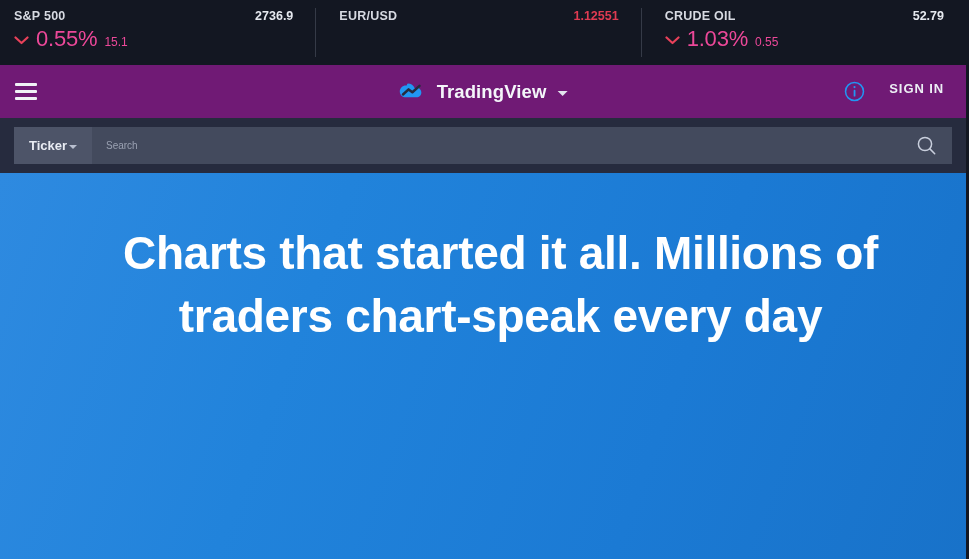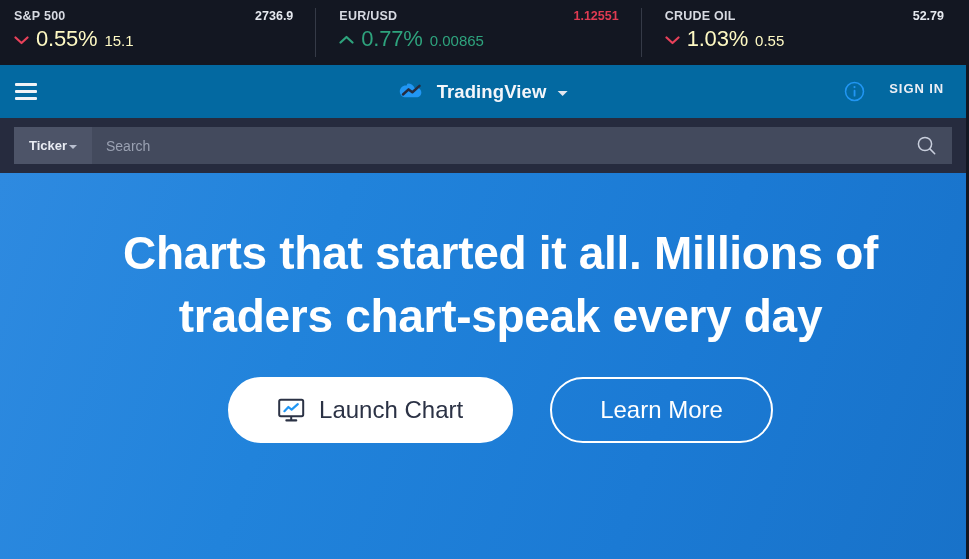--- a/index.html
+++ b/index.html
@@ -71,31 +71,31 @@
     top: -1px;
   }
   .ticker-arrow svg { display: block; }
   .ticker-pct {
     font-size: 22px;
     font-weight: 400;
     line-height: 1;
     letter-spacing: -0.2px;
   }
   .ticker-abs {
-    font-size: 15px;
+    font-size: 12px;
     line-height: 1;
     font-weight: 400;
   }
-  .down { color: #fef9c3; }
+  .down { color: #ec4899; }
   .up   { color: #2ea37d; }
 
   
   .navbar {
     height: 53px;
-    background: #0369a1;
+    background: #701a75;
     display: flex;
     align-items: center;
     position: relative;
   }
   .hamburger {
     width: 52px;
     display: flex;
     flex-direction: column;
     justify-content: center;
     align-items: center;
@@ -189,21 +189,21 @@
     border-right: 4px solid transparent;
     border-top: 4px solid #b9bfcf;
     margin-top: 2px;
   }
   .search-input {
     flex: 1;
     background: transparent;
     border: 0;
     outline: none;
     color: #e9ecf3;
-    font-size: 14px;
+    font-size: 10px;
     font-family: "Liberation Sans", sans-serif;
     padding: 0 14px;
   }
   .search-input::placeholder { color: #9aa1b2; }
   .search-btn {
     width: 52px;
     display: flex;
     align-items: center;
     justify-content: center;
     background: transparent;
@@ -285,29 +285,20 @@
         <span class="ticker-pct down">0.55%</span>
         <span class="ticker-abs down">15.1</span>
       </div>
     </div>
 
 
     <div class="ticker-item">
       <div class="ticker-top">
         <span class="ticker-symbol">EUR/USD</span>
         <span class="ticker-price is-down">1.12551</span>
-      </div>
-      <div class="ticker-bottom">
-        <span class="ticker-arrow up">
-          <svg width="15" height="10" viewBox="0 0 15 10" fill="none">
-              <path d="M1.5 7.5 L7.5 2 L13.5 7.5" stroke="#2ea37d" stroke-width="2.2" stroke-linecap="round" stroke-linejoin="round"></path>
-            </svg>
-        </span>
-        <span class="ticker-pct up">0.77%</span>
-        <span class="ticker-abs up">0.00865</span>
       </div>
     </div>
 
     <div class="ticker-item">
       <div class="ticker-top">
         <span class="ticker-symbol">CRUDE OIL</span>
         <span class="ticker-price">52.79</span>
       </div>
       <div class="ticker-bottom">
         <span class="ticker-arrow down">
@@ -373,34 +364,15 @@
         </span>
       </button>
 
     </div>
   </div>
 
   <div class="hero">
 
     <h1 class="hero-title">Charts that started it all. Millions of traders chart-speak every day</h1>
 
-    <div class="hero-actions">
-
-      <div class="btn btn-launch">
-        <span>
-          <svg width="27" height="25" viewBox="0 0 27 25" fill="none">
-            <rect x="1.2" y="1.8" width="24" height="16.4" rx="1.6" stroke="#2b3245" stroke-width="2"></rect>
-            <path d="M6.4 13.2 L10.4 9 L13.6 11.6 L19.8 6.2" stroke="#2196f3" stroke-width="2.2" stroke-linecap="round" stroke-linejoin="round"></path>
-            <path d="M13.2 18.3 L13.2 22" stroke="#2b3245" stroke-width="2"></path>
-            <path d="M8.4 22.4 L18.2 22.4" stroke="#2b3245" stroke-width="2.2" stroke-linecap="round"></path>
-          </svg>
-        </span>
-        <span>Launch Chart</span>
-      </div>
-
-      <div class="btn btn-learn">
-        <span>Learn More</span>
-      </div>
-
-    </div>
   </div>
 
 </div>
 
 </body></html>

